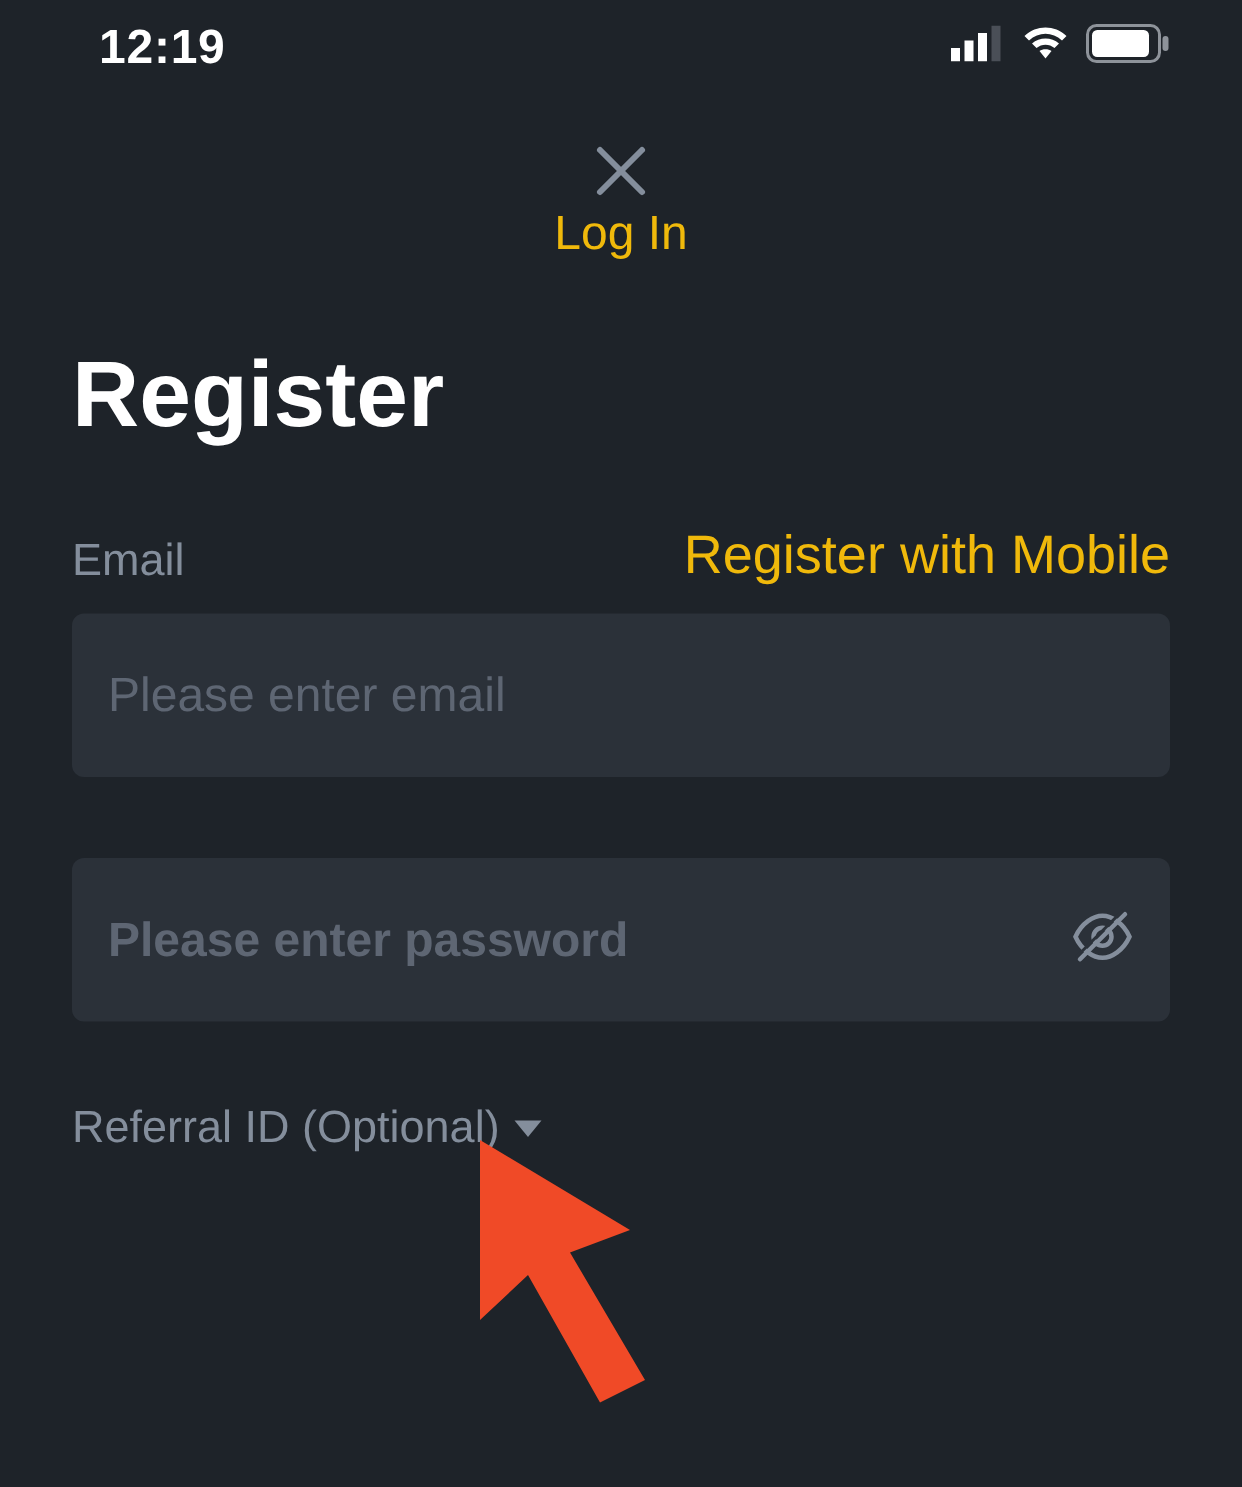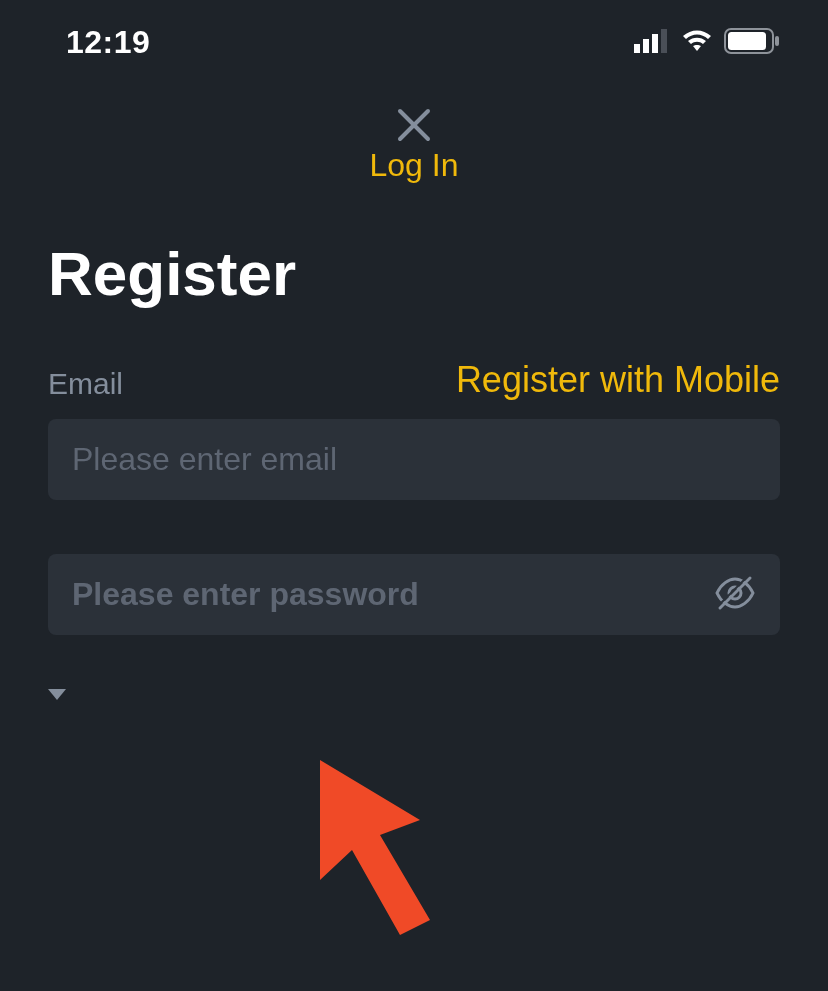--- a/index.html
+++ b/index.html
@@ -13,21 +13,21 @@
       height: 991px;
       background: #1e2329;
       color: #eaecef;
       overflow: hidden;
       position: relative;
     }
     .status-bar {
       display: flex;
       justify-content: space-between;
       align-items: center;
-      padding: 24px 48px 20px 66px;
+      padding: 13px 48px 20px 66px;
     }
     .status-time {
       font-size: 32px;
       font-weight: 600;
       color: #fff;
       letter-spacing: 0.5px;
     }
     .status-icons {
       display: flex;
       align-items: center;
@@ -80,21 +80,21 @@
     .input-wrap {
       position: relative;
       margin-bottom: 54px;
     }
     .text-input {
       width: 100%;
       background: #2b3139;
       border: none;
       outline: none;
       border-radius: 8px;
-      padding: 22px 24px;
+      padding: 36px 24px;
       font-size: 32px;
       color: #eaecef;
     }
     .text-input::placeholder {
       color: #5e6673;
     }
     .password-wrap {
       position: relative;
       margin-bottom: 54px;
     }
@@ -194,20 +194,21 @@
       <svg width="42" height="38" viewBox="0 0 42 38">
         <path d="M3 19 C7 10 15 5 21 5 C27 5 35 10 39 19 C35 28 27 33 21 33 C15 33 7 28 3 19 Z" fill="none" stroke="#848e9c" stroke-width="3"></path>
         <circle cx="21" cy="19" r="6" fill="none" stroke="#848e9c" stroke-width="3"></circle>
         <line x1="6" y1="34" x2="36" y2="4" stroke="#848e9c" stroke-width="3" stroke-linecap="round"></line>
         <line x1="6" y1="34" x2="36" y2="4" stroke="#2b3139" stroke-width="2" stroke-linecap="round" transform="translate(-2,-2)"></line>
       </svg>
     </span>
   </div>
 
   <div class="referral-row">
+    <div class="referral-label">Referral ID (Optional)</div>
     <span class="caret-down"></span>
   </div>
 
 </div>
 
 <div class="annotation-arrow">
   <svg width="150" height="190" viewBox="0 0 150 190">
     <polygon points="10,10 110,70 70,85 120,170 90,185 42,100 10,130" fill="#f04a27"></polygon>
   </svg>
 </div>

